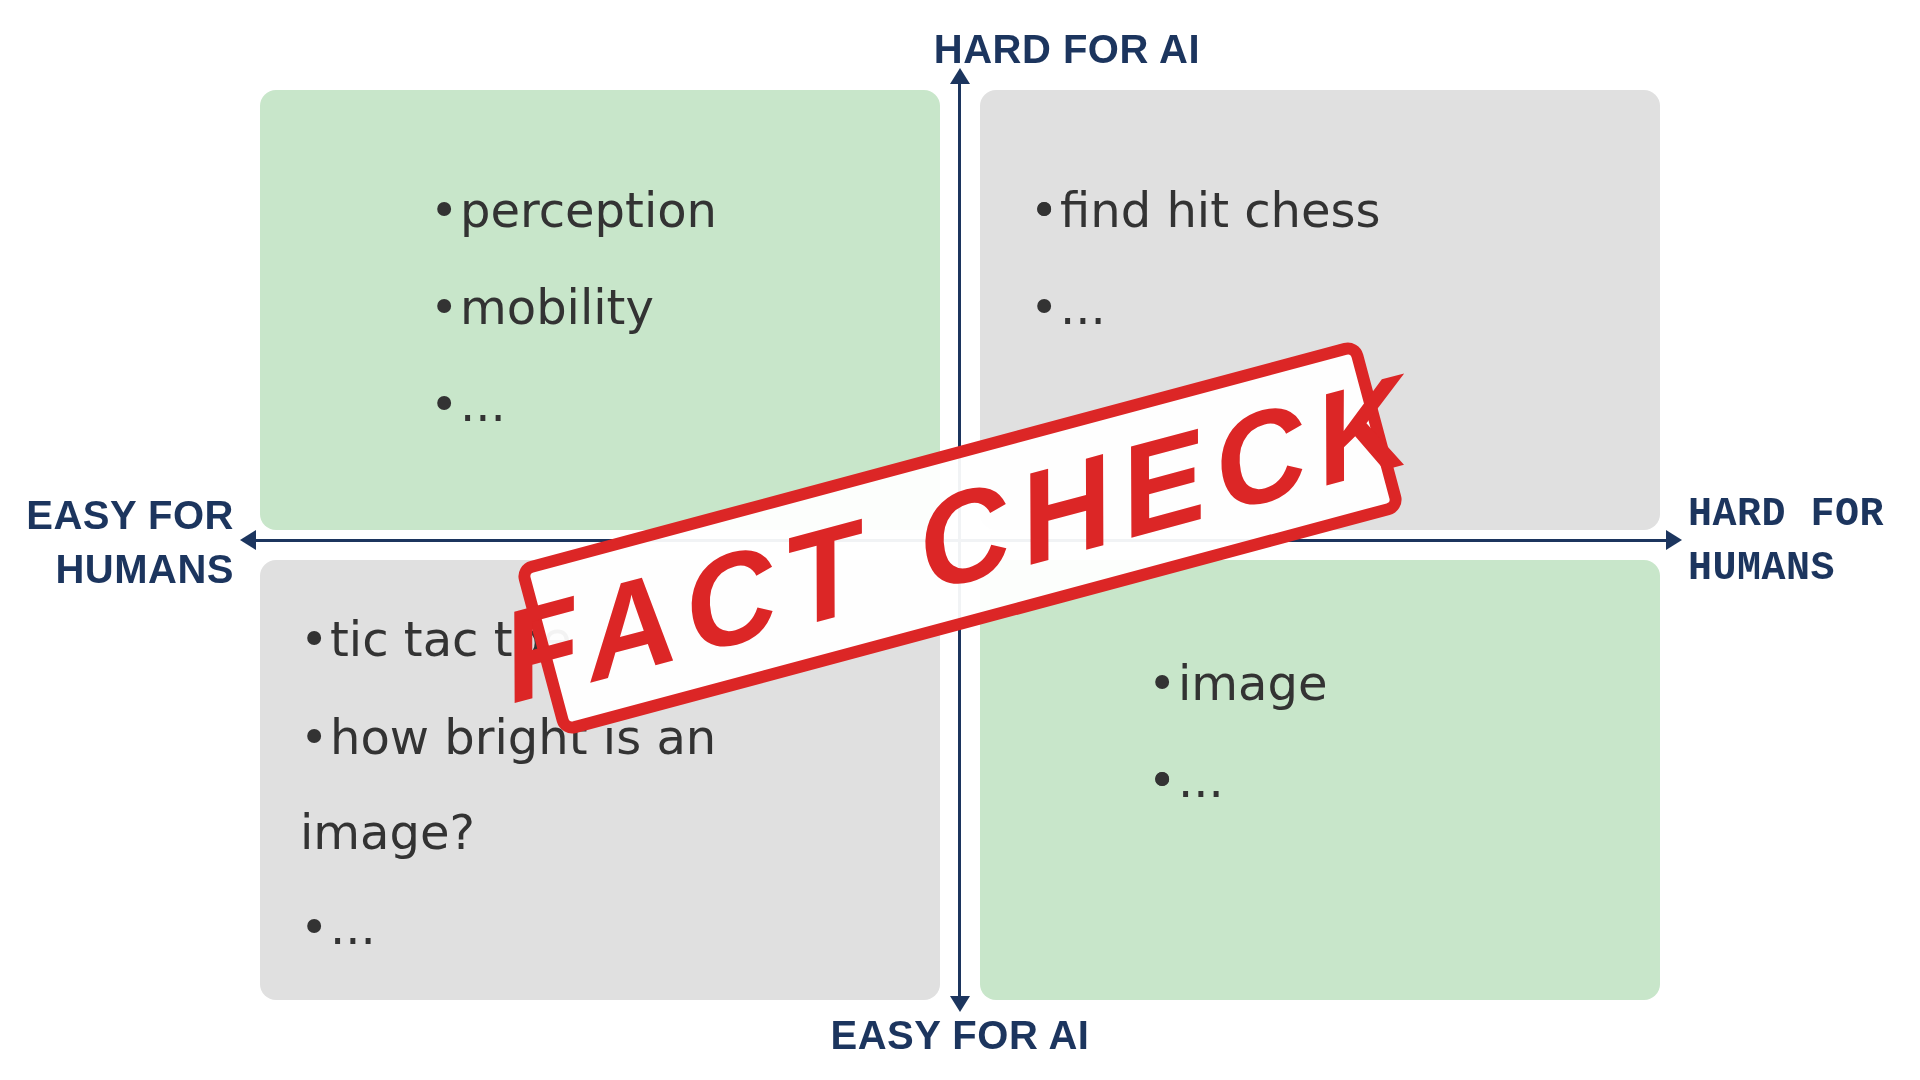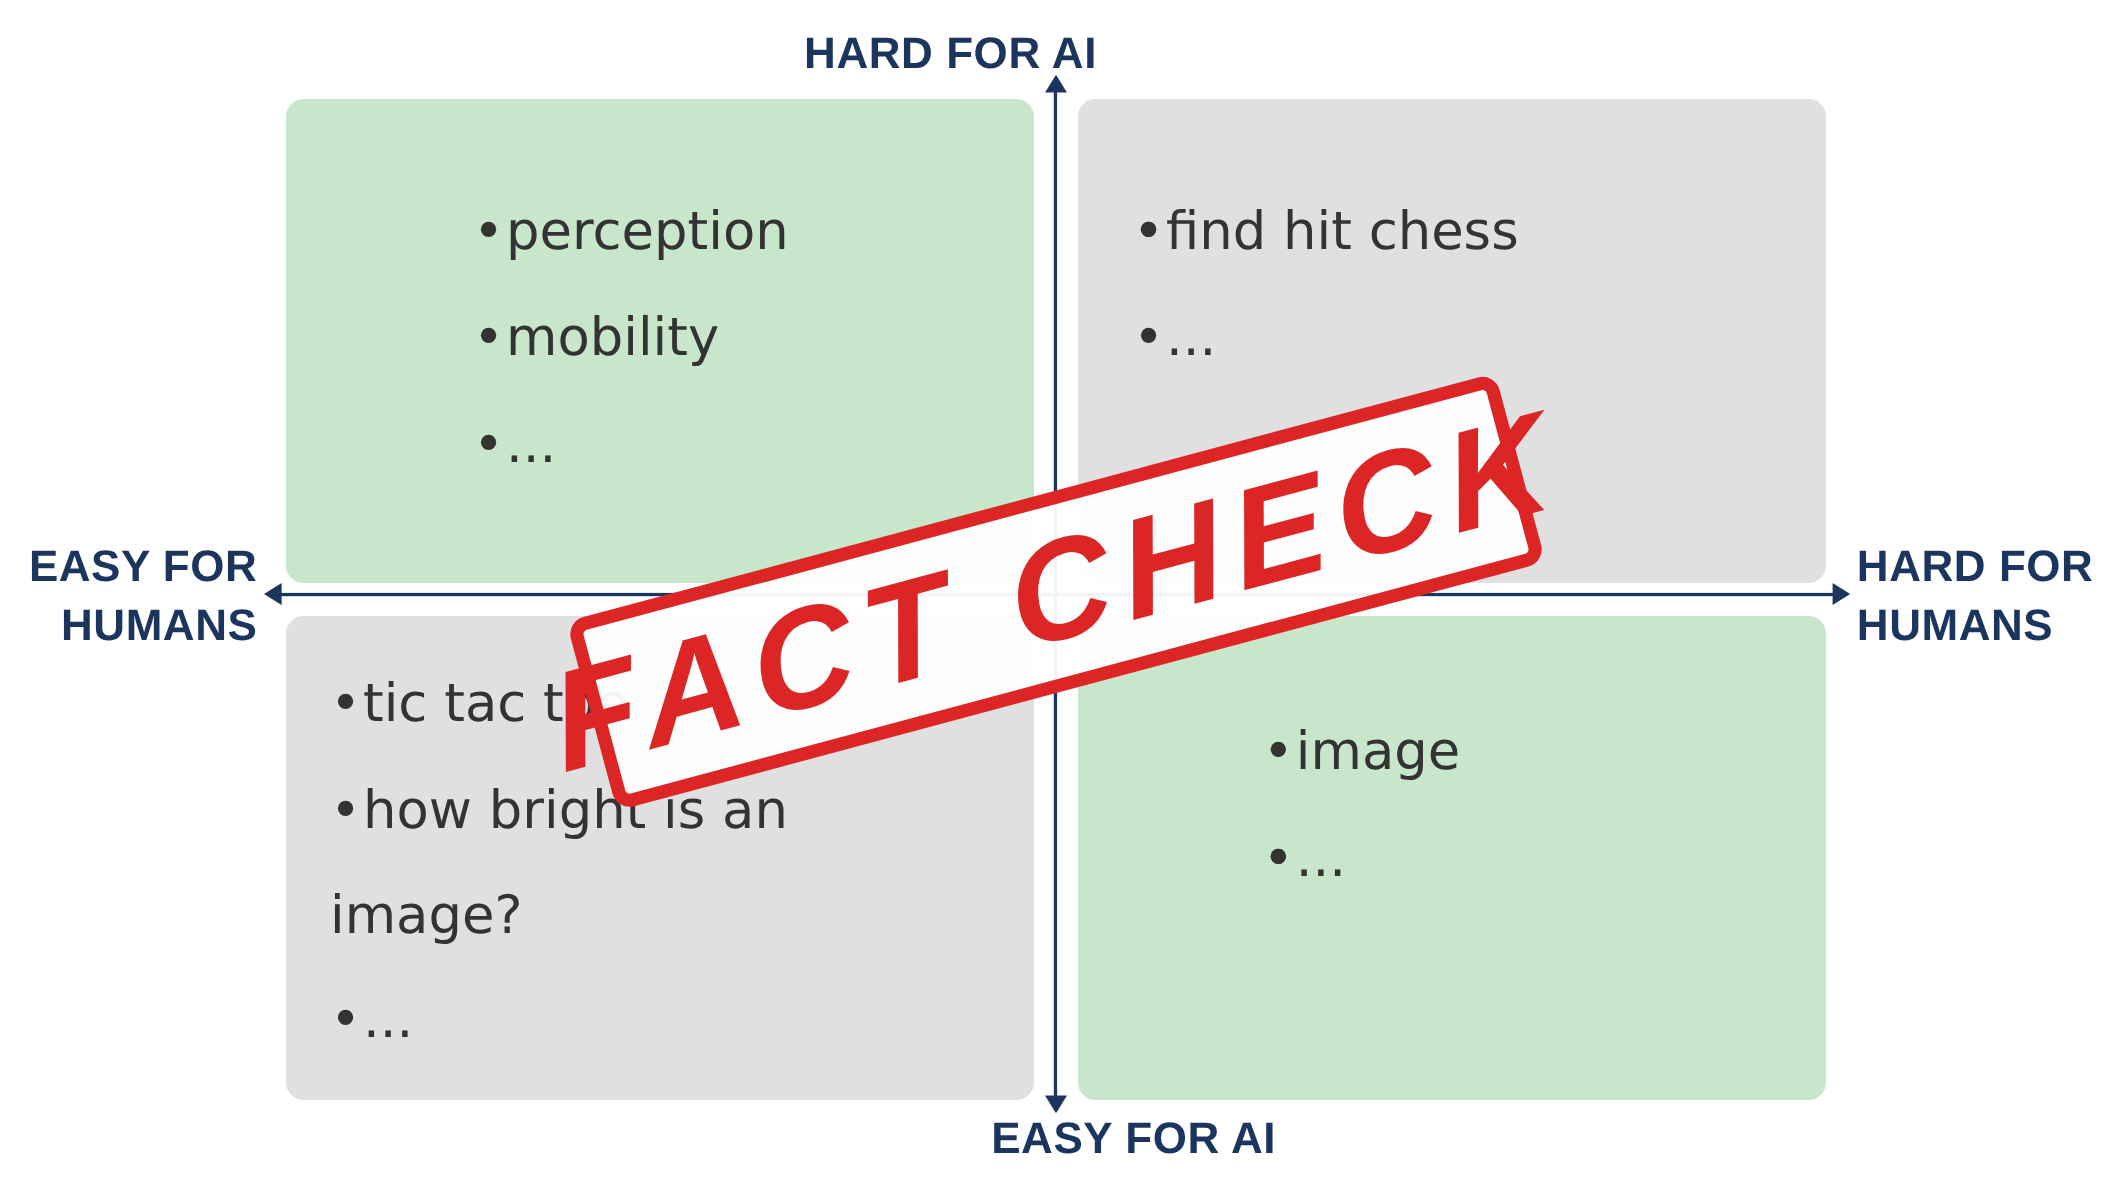--- a/index.html
+++ b/index.html
@@ -111,34 +111,35 @@
     .axis-label {
       position: absolute;
       color: #1C355E;
       font-family: "Liberation Sans", sans-serif;
       font-weight: bold;
       font-size: 40px;
       line-height: 54px;
       letter-spacing: 0.5px;
     }
     .label-top {
-      left: 731px; width: 400px; top: 22px;
-      text-align: left;
+      left: 800px; width: 400px; top: 22px;
+      text-align: right;
     }
     .label-bottom {
       left: 760px; width: 400px; top: 1008px;
-      text-align: right;
+      text-align: center;
     }
     .label-left {
       left: 10px; width: 224px; top: 488px;
       text-align: right;
     }
     .label-right {
       left: 1688px; width: 230px; top: 488px;
       text-align: left;
+      font-family: Liberation Mono, monospace;
     }
 
     
     .stamp {
       position: absolute;
       left: 523px;
       top: 449px;
       width: 850px;
       height: 154px;
       border: 12px solid #DC2626;

